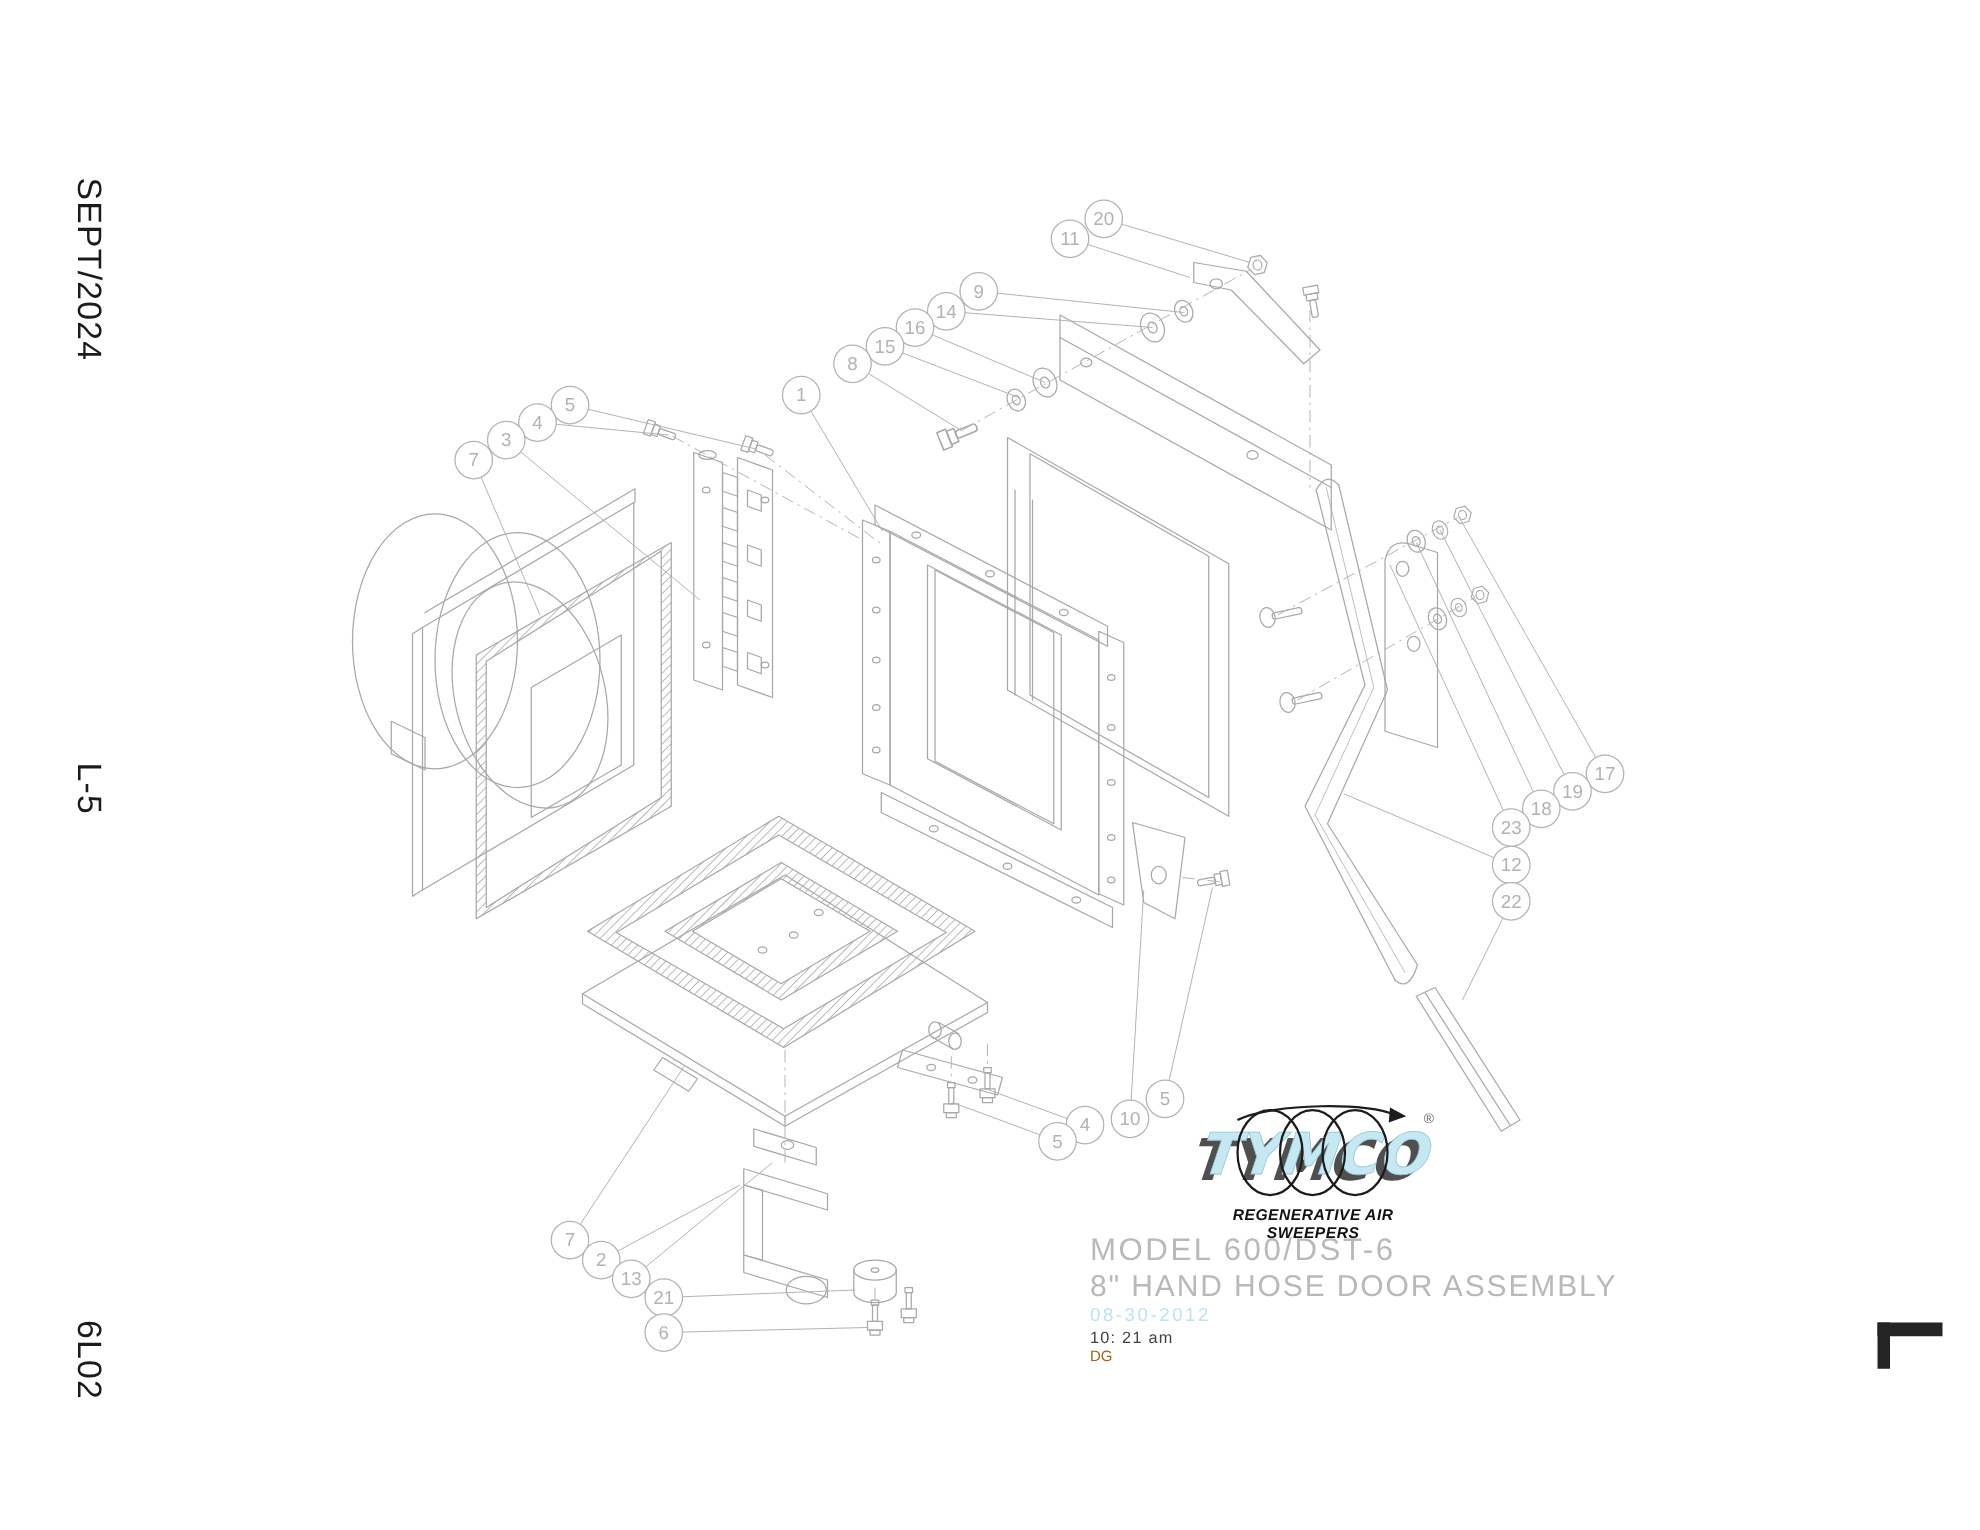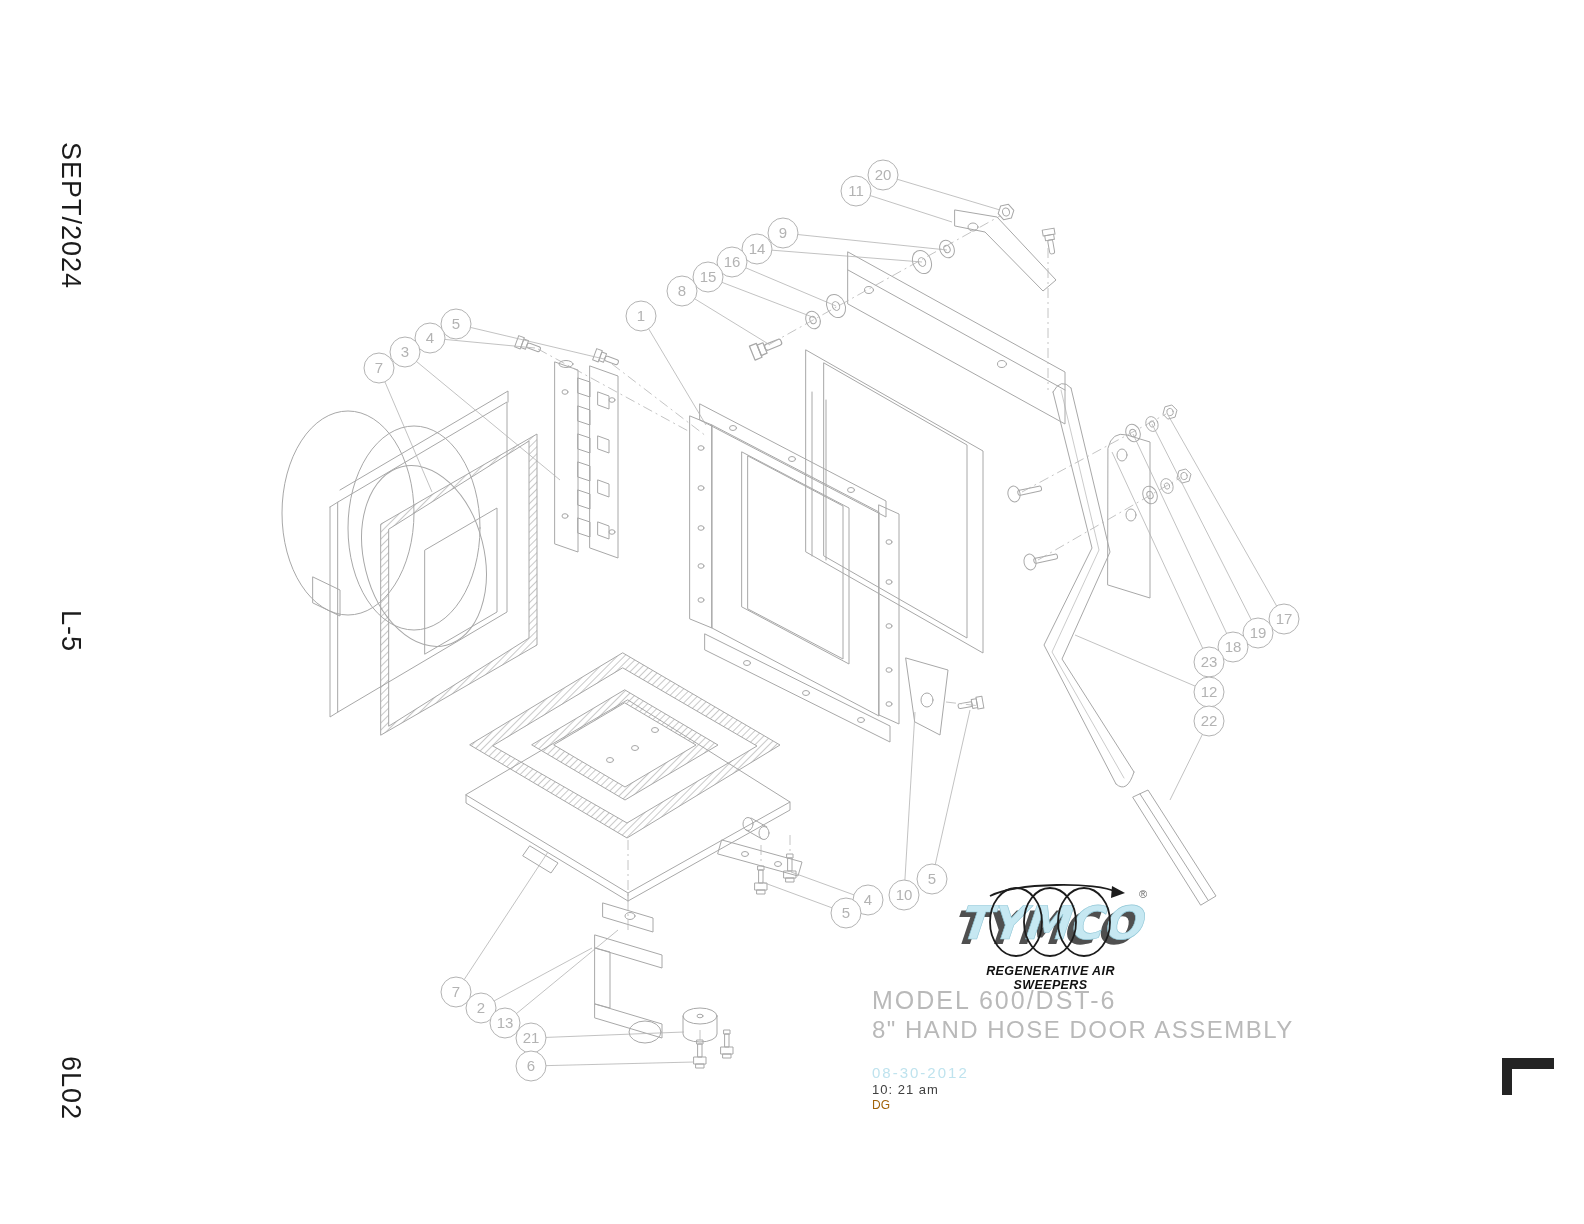--- a/index.html
+++ b/index.html
@@ -17,21 +17,21 @@
   
   #logo{position:absolute;left:948px;top:882px;width:210px;}
   #logo .tagline{width:205px;text-align:center;font-size:12.5px;font-weight:bold;font-style:italic;
                  color:#111;letter-spacing:.4px;margin-top:-2px;}
   
   #titleblock{position:absolute;left:872px;top:986px;width:405px;color:#b9b9b9;}
   #titleblock .t1{font-size:25px;letter-spacing:2px;white-space:nowrap;}
   #titleblock .t2{font-size:24px;letter-spacing:1.5px;white-space:nowrap;margin-top:1px;}
   #titleblock .t3{font-size:24px;letter-spacing:2px;white-space:nowrap;margin-top:2px;transform:translateX(38px);}
   #titleblock .rev{color:#bfe3ee;margin-left:6px;}
-  #titleblock .d1{font-size:15px;color:#bfe3ee;letter-spacing:2px;margin-top:20px;}
+  #titleblock .d1{font-size:15px;color:#bfe3ee;letter-spacing:2px;margin-top:0;}
   #titleblock .d2{font-size:13px;color:#404040;letter-spacing:1px;margin-top:1px;}
   #titleblock .d3{font-size:12px;color:#a16207;margin-top:1px;}
   
   .cm{position:absolute;background:#242424;}
 </style>
 </head>
 <body>
 
 <div id="page">
 

